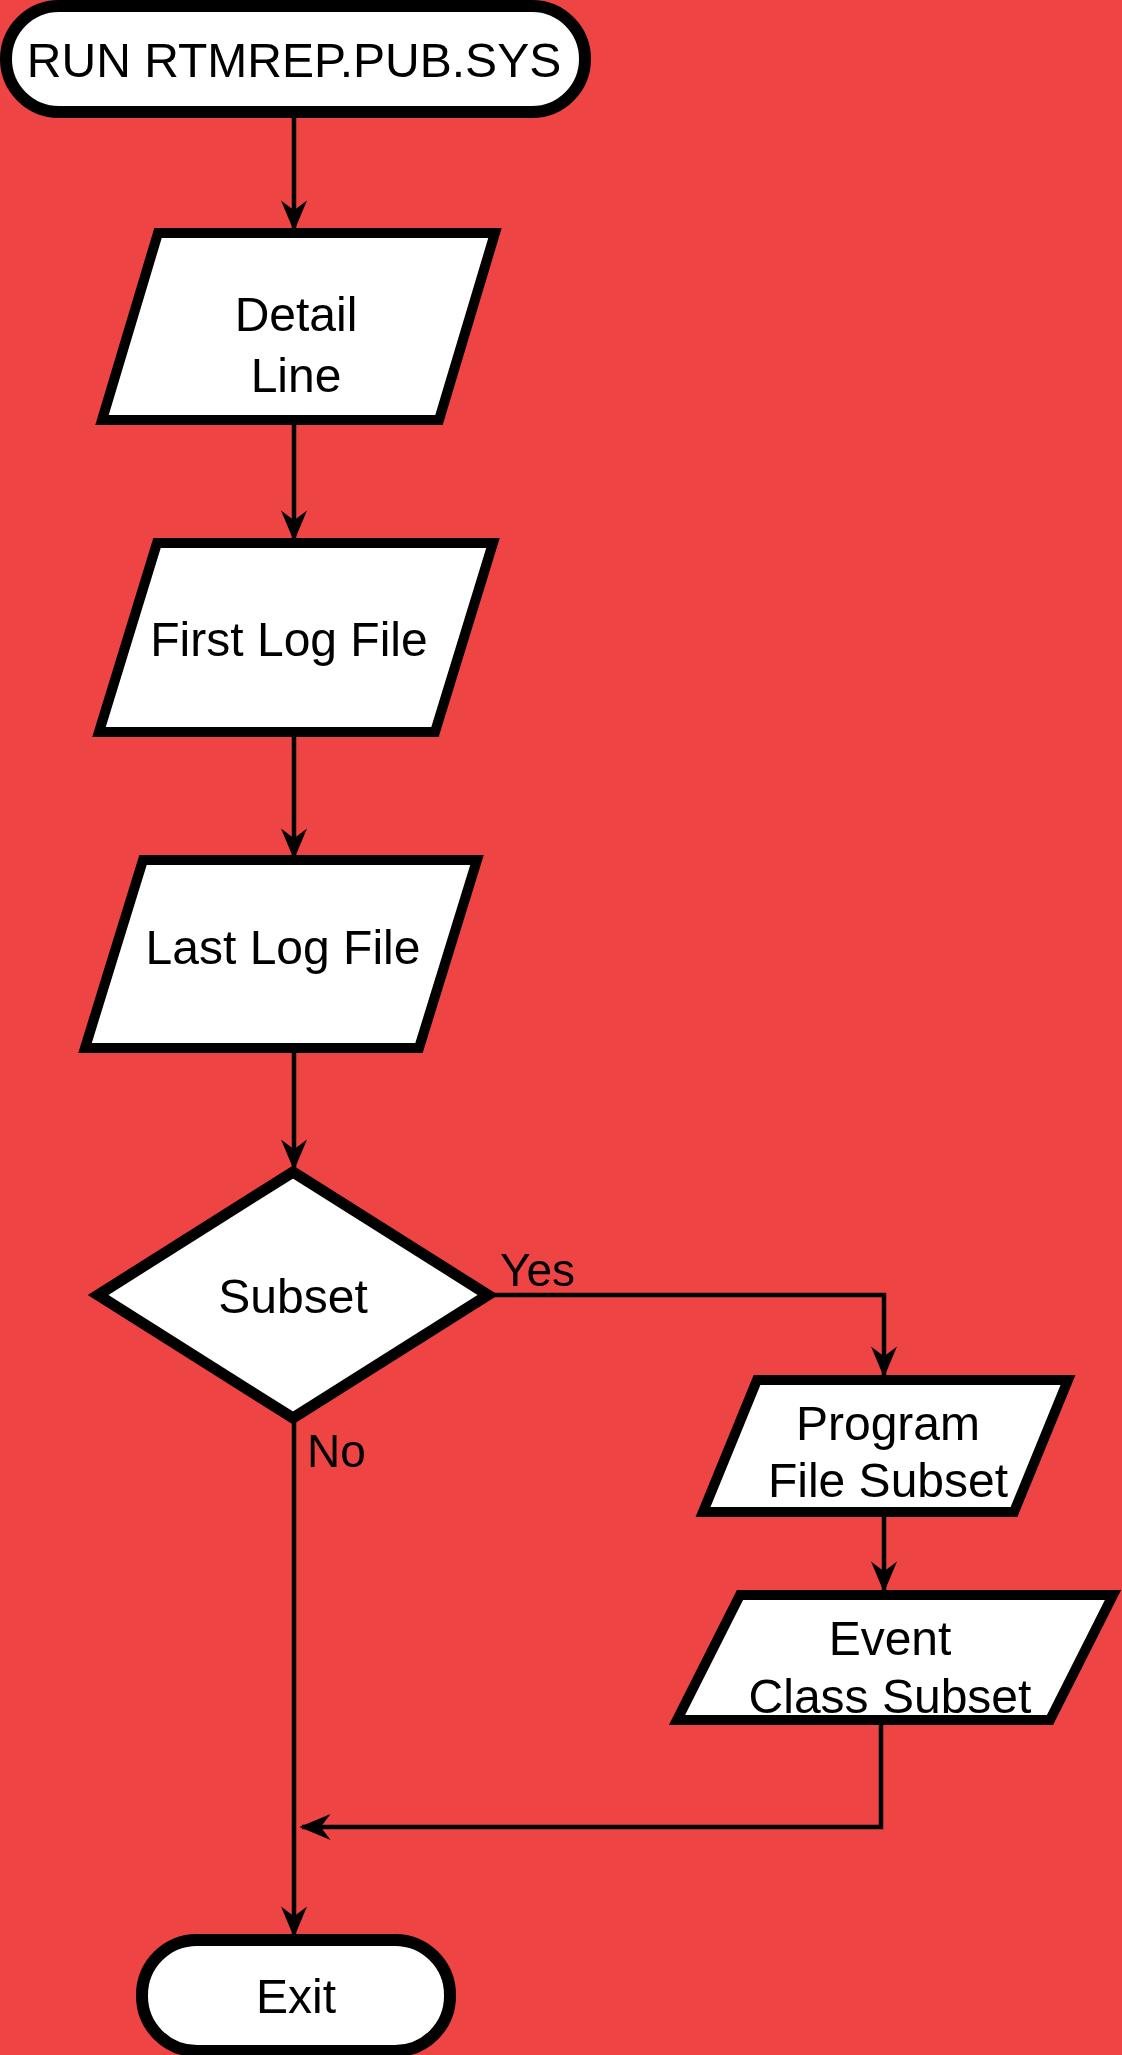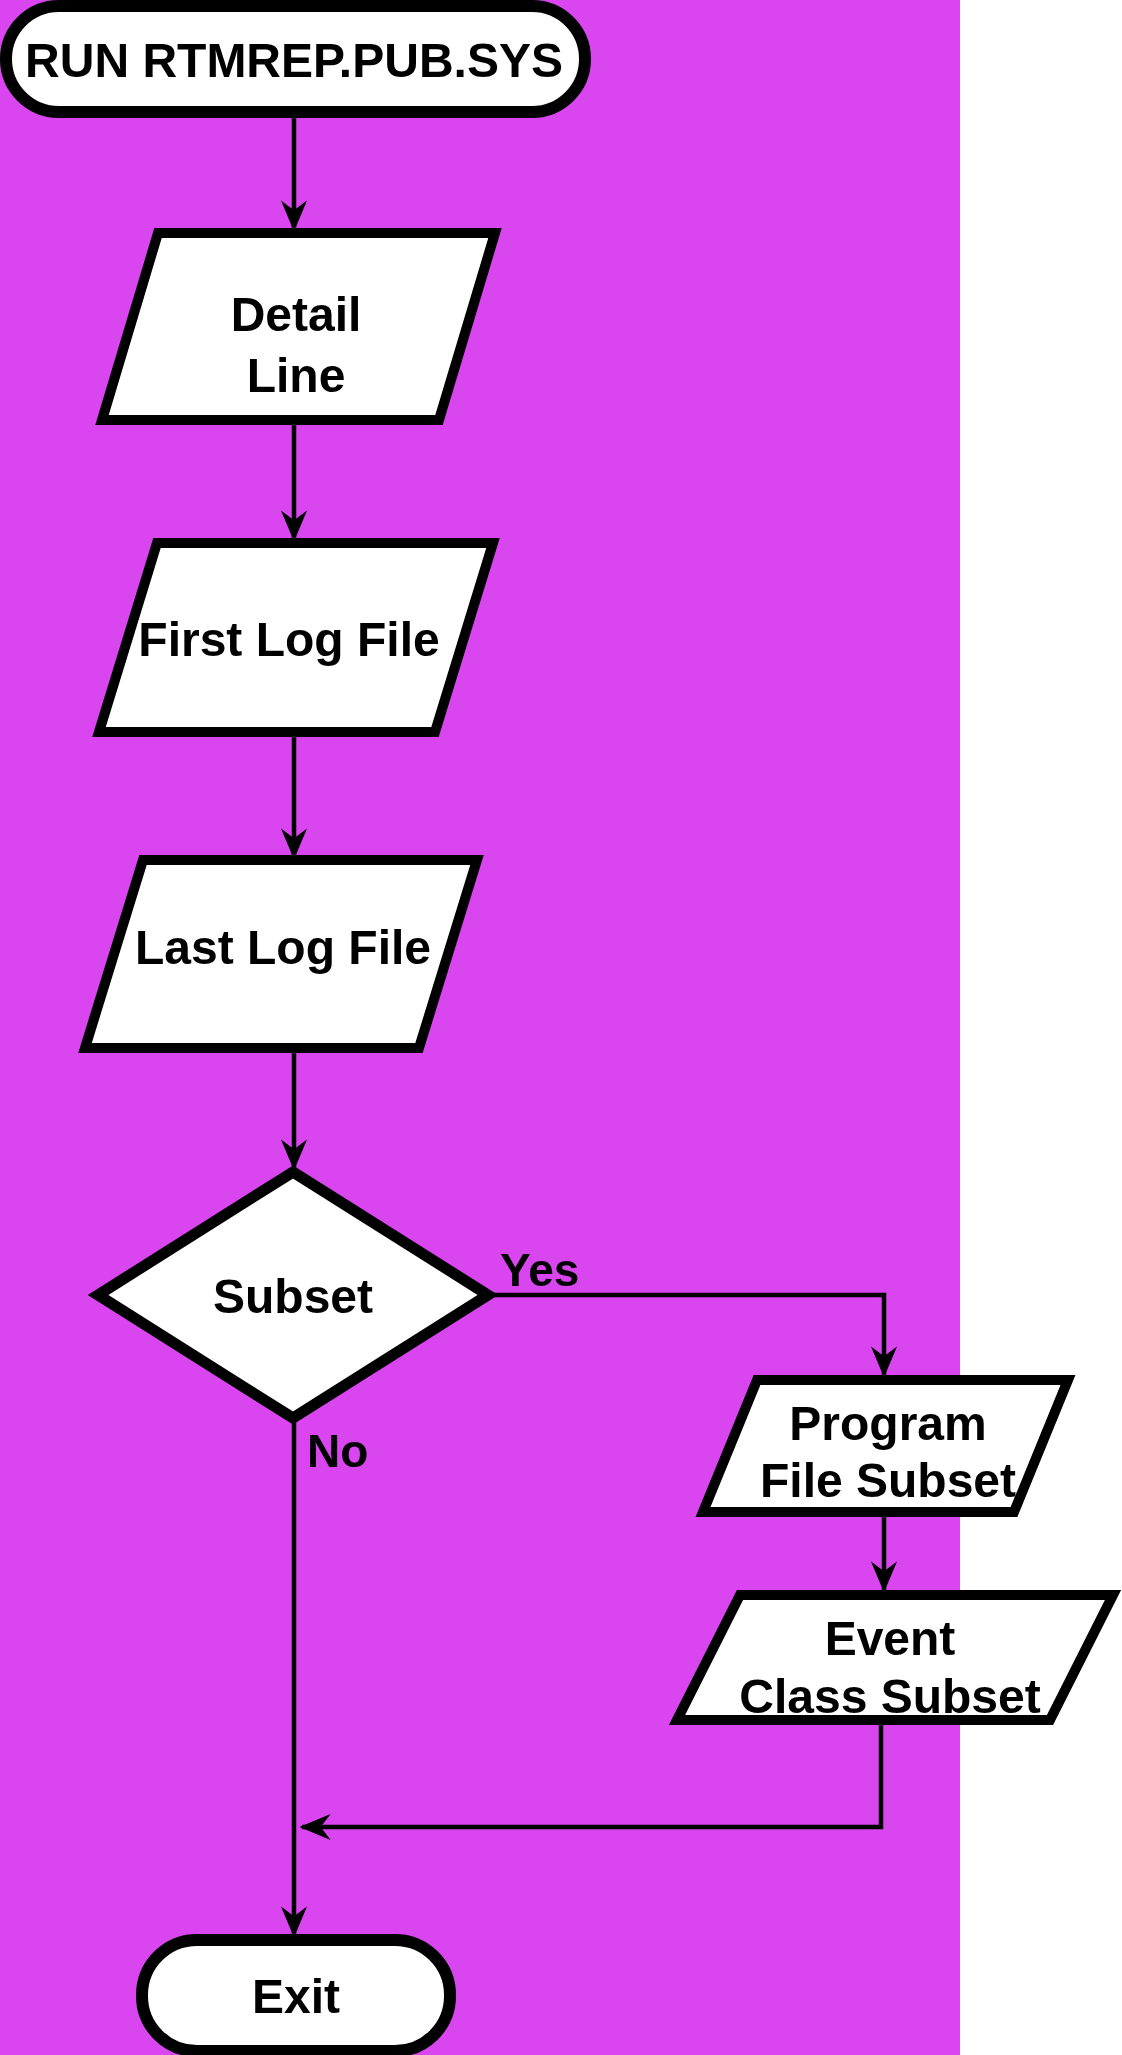--- a/index.html
+++ b/index.html
@@ -2,25 +2,24 @@
 <html><head>
 <meta charset="utf-8">
 <style>
   html, body {
     margin: 0;
     padding: 0;
     background: #ffffff;
   }
   .stage {
     position: relative;
-    width: 960px;
+    width: 1122px;
     height: 2055px;
-    background: #d946ef;
+    background: #ef4444;
     font-family: "Liberation Sans", sans-serif;
-    font-weight: bold;
   }
   svg.flow {
     position: absolute;
     left: 0;
     top: 0;
     width: 1122px;
     height: 2055px;
   }
   .shape {
     fill: #ffffff;

